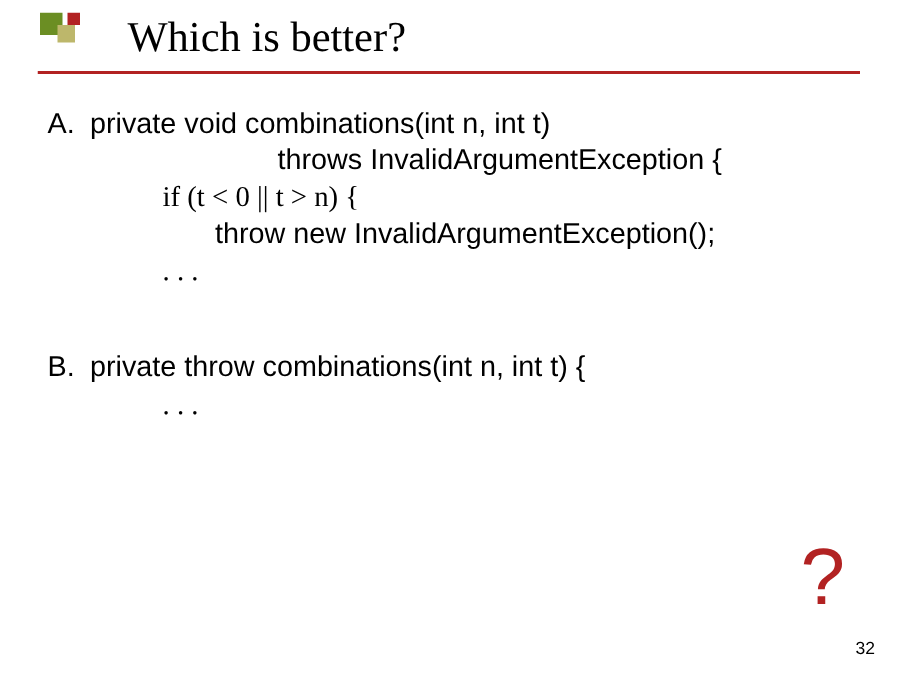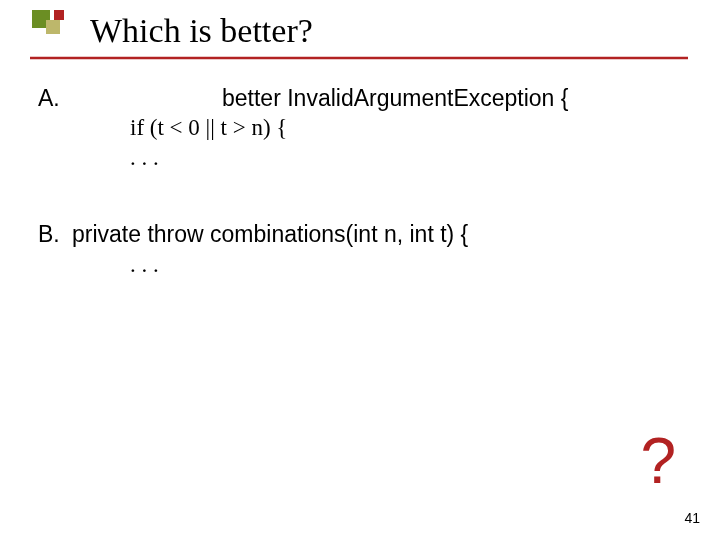--- a/index.html
+++ b/index.html
@@ -1,17 +1,17 @@
 <!DOCTYPE html>
 <html><head>
 <meta charset="utf-8">
 <style>
   * { margin: 0; padding: 0; box-sizing: border-box; }
   html, body { width: 720px; height: 540px; background: #fff; font-family: "Times New Roman", Times, serif; }
-  .slide { position: relative; width: 720px; height: 540px; padding: 0 18px; }
+  .slide { position: relative; width: 720px; height: 540px; padding: 0 30px; }
   .title-wrap { padding-top: 12px; padding-left: 72px; }
   .title-deco { position: absolute; left: 32px; top: 10px; }
   .title-text { font-size: 34px; font-weight: 400; }
   .underline { position: absolute; left: 30px; top: 56px; width: 658px; height: 4px; }
   .content { position: absolute; top: 84px; left: 38px; right: 30px; }
   .opt { font-family: Tahoma, sans-serif; font-size: 23px; line-height: 1.28; margin-bottom: 48px; }
   .opt .label { display: inline-block; width: 34px; vertical-align: top; }
   .opt .body { display: inline-block; vertical-align: top; }
   .opt .in1 { padding-left: 58px; font-family: Liberation Serif, serif; }
   .opt .in2 { padding-left: 100px; }
@@ -36,30 +36,32 @@
 
   <svg class="underline" width="658" height="6">
     <line x1="0" y1="2" x2="658" y2="2" stroke="#B22222" stroke-width="2.5"></line>
     <line x1="0" y1="5" x2="658" y2="5" stroke="#BDB76B" stroke-width="1.5"></line>
   </svg>
 
   <div class="content">
 
     <div class="opt">
       <span class="label">A.</span><span class="body">
-        <div class="in3">better InvalidArgumentException {</div>
+        <div>private void combinations(int n, int t)</div>
+        <div class="in3">throws InvalidArgumentException {</div>
         <div class="in1">if (t &lt; 0 || t &gt; n) {</div>
+        <div class="in2">throw new InvalidArgumentException();</div>
         <div class="in1">. . .</div>
       </span>
     </div>
 
     <div class="opt">
       <span class="label">B.</span><span class="body">
         <div>private throw combinations(int n, int t) {</div>
         <div class="in1">. . .</div>
       </span>
     </div>
 
   </div>
 
   <div class="qmark">?</div>
-  <div class="pagenum">41</div>
+  <div class="pagenum">32</div>
 </div>
 
 </body></html>

